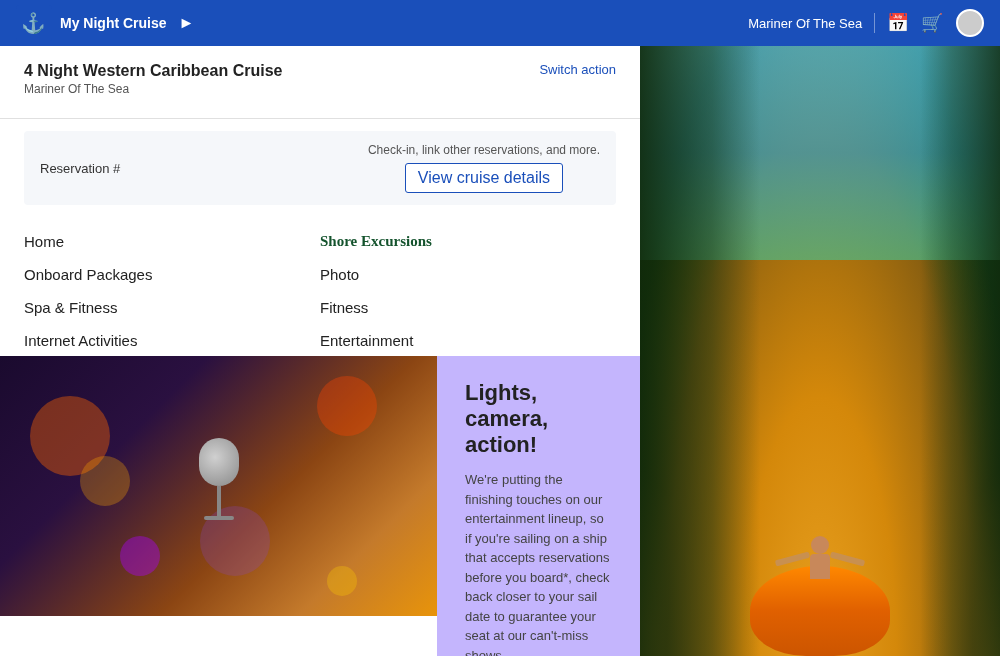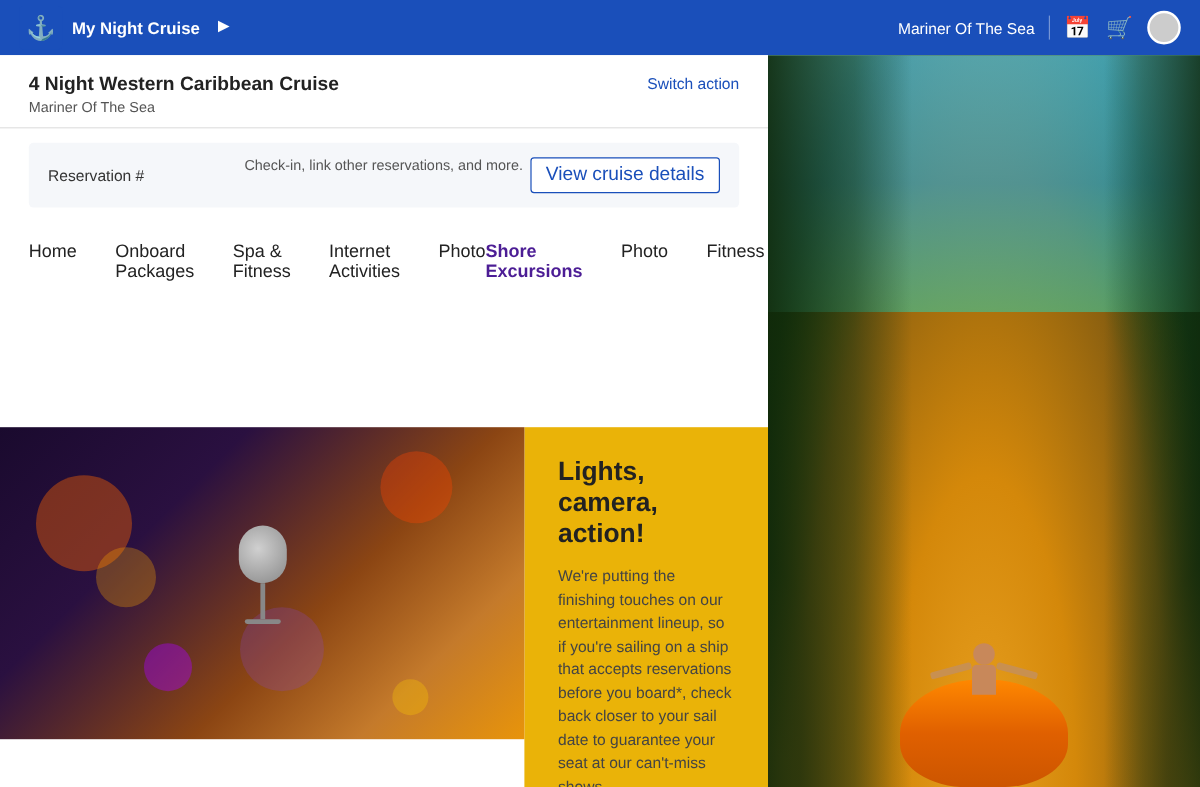--- a/index.html
+++ b/index.html
@@ -65,21 +65,21 @@
     
     .left-panel {
       width: 640px;
       background: #fff;
       overflow: hidden;
       position: relative;
     }
 
     
     .cruise-info {
-      padding: 16px 24px 10px 24px;
+      padding: 16px 24px 22px 24px;
       border-bottom: 1px solid #e0e0e0;
       display: flex;
       justify-content: space-between;
       align-items: flex-start;
     }
     .cruise-title {
       font-size: 16px;
       font-weight: bold;
       color: #222;
     }
@@ -105,22 +105,22 @@
       justify-content: space-between;
       align-items: center;
     }
     .reservation-label {
       font-size: 13px;
       color: #333;
       font-weight: normal;
     }
     .reservation-right {
       display: flex;
-      flex-direction: row;
-      align-items: flex-start;
+      flex-direction: column;
+      align-items: center;
       gap: 6px;
     }
     .reservation-desc {
       font-size: 12px;
       color: #555;
     }
     .view-cruise-btn {
       background: #fff;
       border: 1px solid #1a4fba;
       color: #1a4fba;
@@ -132,31 +132,33 @@
 
     
     .nav-menu {
       display: flex;
       padding: 16px 24px;
       gap: 0;
     }
     .nav-col {
       flex: 1;
       display: flex;
-      gap: 32px;
+      flex-direction: column;
+      gap: 16px;
     }
     .nav-item {
       font-size: 15px;
       color: #222;
       cursor: pointer;
       font-weight: 500;
     }
     .nav-item.active {
-      color: #4c1d95;
+      color: #14532d;
       font-weight: bold;
+      font-family: Liberation Serif, serif;
     }
 
     
     .bottom-section {
       position: absolute;
       bottom: 0;
       left: 0;
       right: 0;
       height: 300px;
       display: flex;
@@ -207,21 +209,21 @@
     }
     .bokeh1 { width: 80px; height: 80px; background: #ff6600; top: 40px; left: 30px; opacity: 0.4; }
     .bokeh2 { width: 50px; height: 50px; background: #ffaa00; top: 100px; left: 80px; opacity: 0.3; }
     .bokeh3 { width: 60px; height: 60px; background: #ff4400; top: 20px; right: 60px; opacity: 0.35; }
     .bokeh4 { width: 40px; height: 40px; background: #aa00ff; bottom: 40px; left: 120px; opacity: 0.4; }
     .bokeh5 { width: 30px; height: 30px; background: #ffcc00; bottom: 20px; right: 80px; opacity: 0.3; }
     .bokeh6 { width: 70px; height: 70px; background: #8844cc; top: 150px; left: 200px; opacity: 0.25; }
 
     .bottom-text {
       flex: 1;
-      background: #eab308;
+      background: #c4b5fd;
       padding: 24px 28px;
       display: flex;
       flex-direction: column;
       justify-content: space-between;
     }
     .lights-title {
       font-size: 22px;
       font-weight: bold;
       color: #222;
       margin-bottom: 12px;

